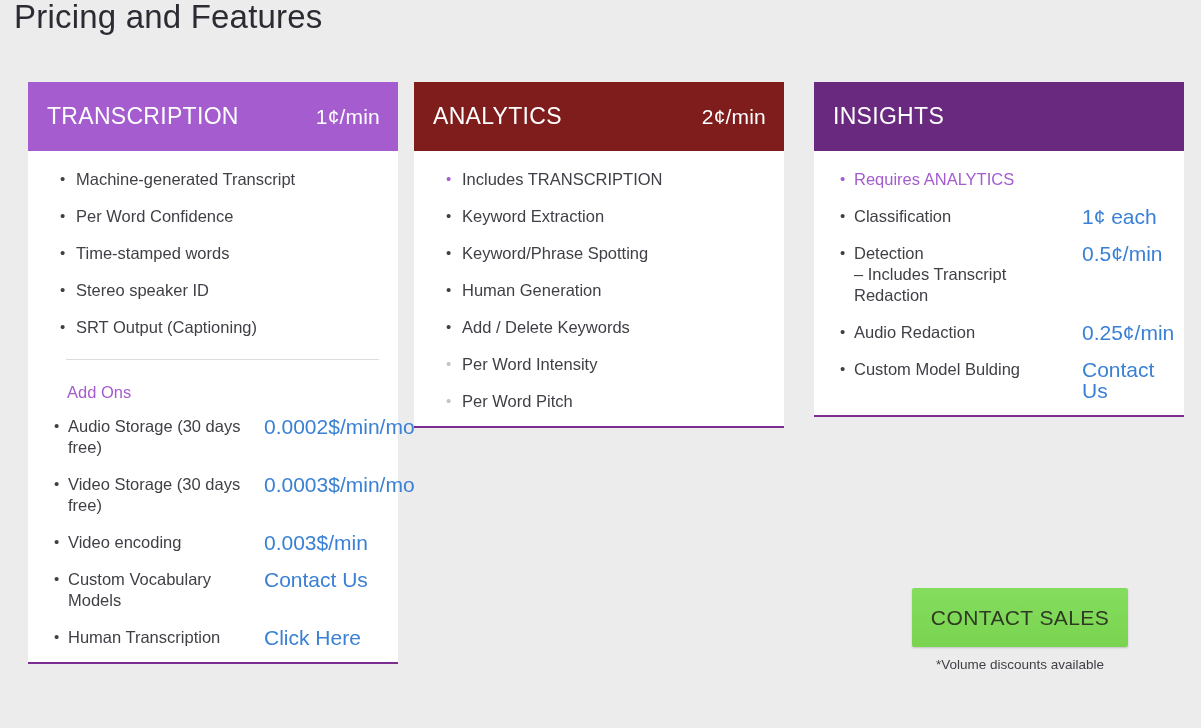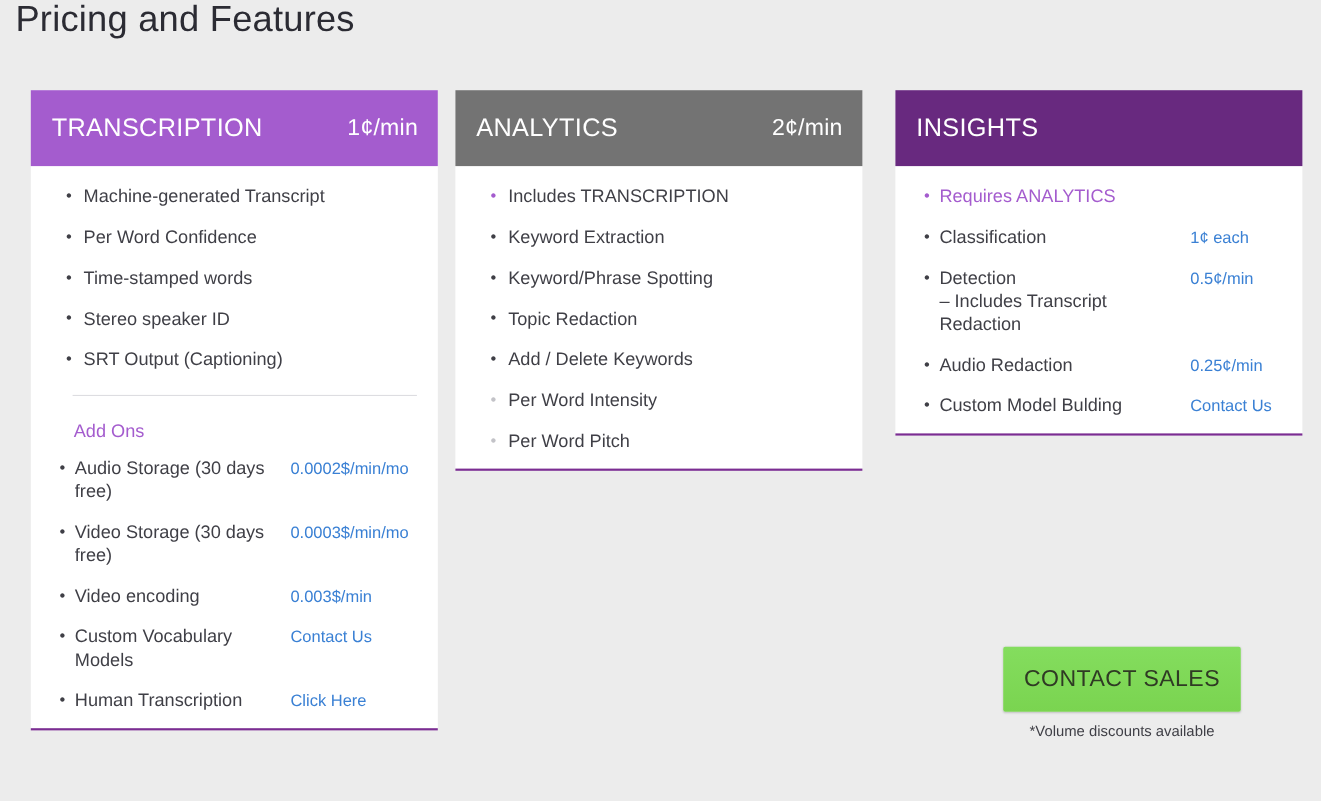--- a/index.html
+++ b/index.html
@@ -39,21 +39,21 @@
 
   .card-head {
     height: 69px;
     display: flex;
     align-items: center;
     justify-content: space-between;
     padding: 0 18px 0 19px;
     color: #ffffff;
   }
   .head-light { background: #a45cce; }
-  .head-mid   { background: #737373; }
+  .head-mid   { background: #7f1d1d; }
   .head-dark  { background: #68297f; }
 
   .head-title {
     font-size: 23px;
     font-weight: 400;
     letter-spacing: 0.3px;
   }
   .head-price {
     font-size: 21px;
     font-weight: 400;
@@ -120,21 +120,21 @@
   .p-label::before {
     content: "\2022";
     position: absolute;
     left: 8px;
     top: -1px;
     font-size: 15px;
     line-height: 21px;
   }
   .p-price {
     flex: 1 1 auto;
-    font-size: 15px;
+    font-size: 21px;
     color: #3a80d4;
     line-height: 21px;
   }
   .p-sub { display: block; }
 
   
   .card-transcription .p-label { width: 218px; }
   
   .card-insights ul.priced .p-label { width: 250px; }
   .card-insights .accent-row .p-label { color: #a45cce; }
@@ -219,21 +219,21 @@
 <section class="card card-analytics">
   <div class="card-head head-mid">
     <span class="head-title">ANALYTICS</span>
     <span class="head-price">2¢/min</span>
   </div>
   <div class="card-body">
     <ul class="features">
       <li class="accent">Includes TRANSCRIPTION</li>
       <li>Keyword Extraction</li>
       <li>Keyword/Phrase Spotting</li>
-      <li>Topic Redaction</li>
+      <li>Human Generation</li>
       <li>Add / Delete Keywords</li>
       <li class="muted">Per Word Intensity</li>
       <li class="muted">Per Word Pitch</li>
     </ul>
   </div>
 </section>
 
 <section class="card card-insights">
   <div class="card-head head-dark">
     <span class="head-title">INSIGHTS</span>

